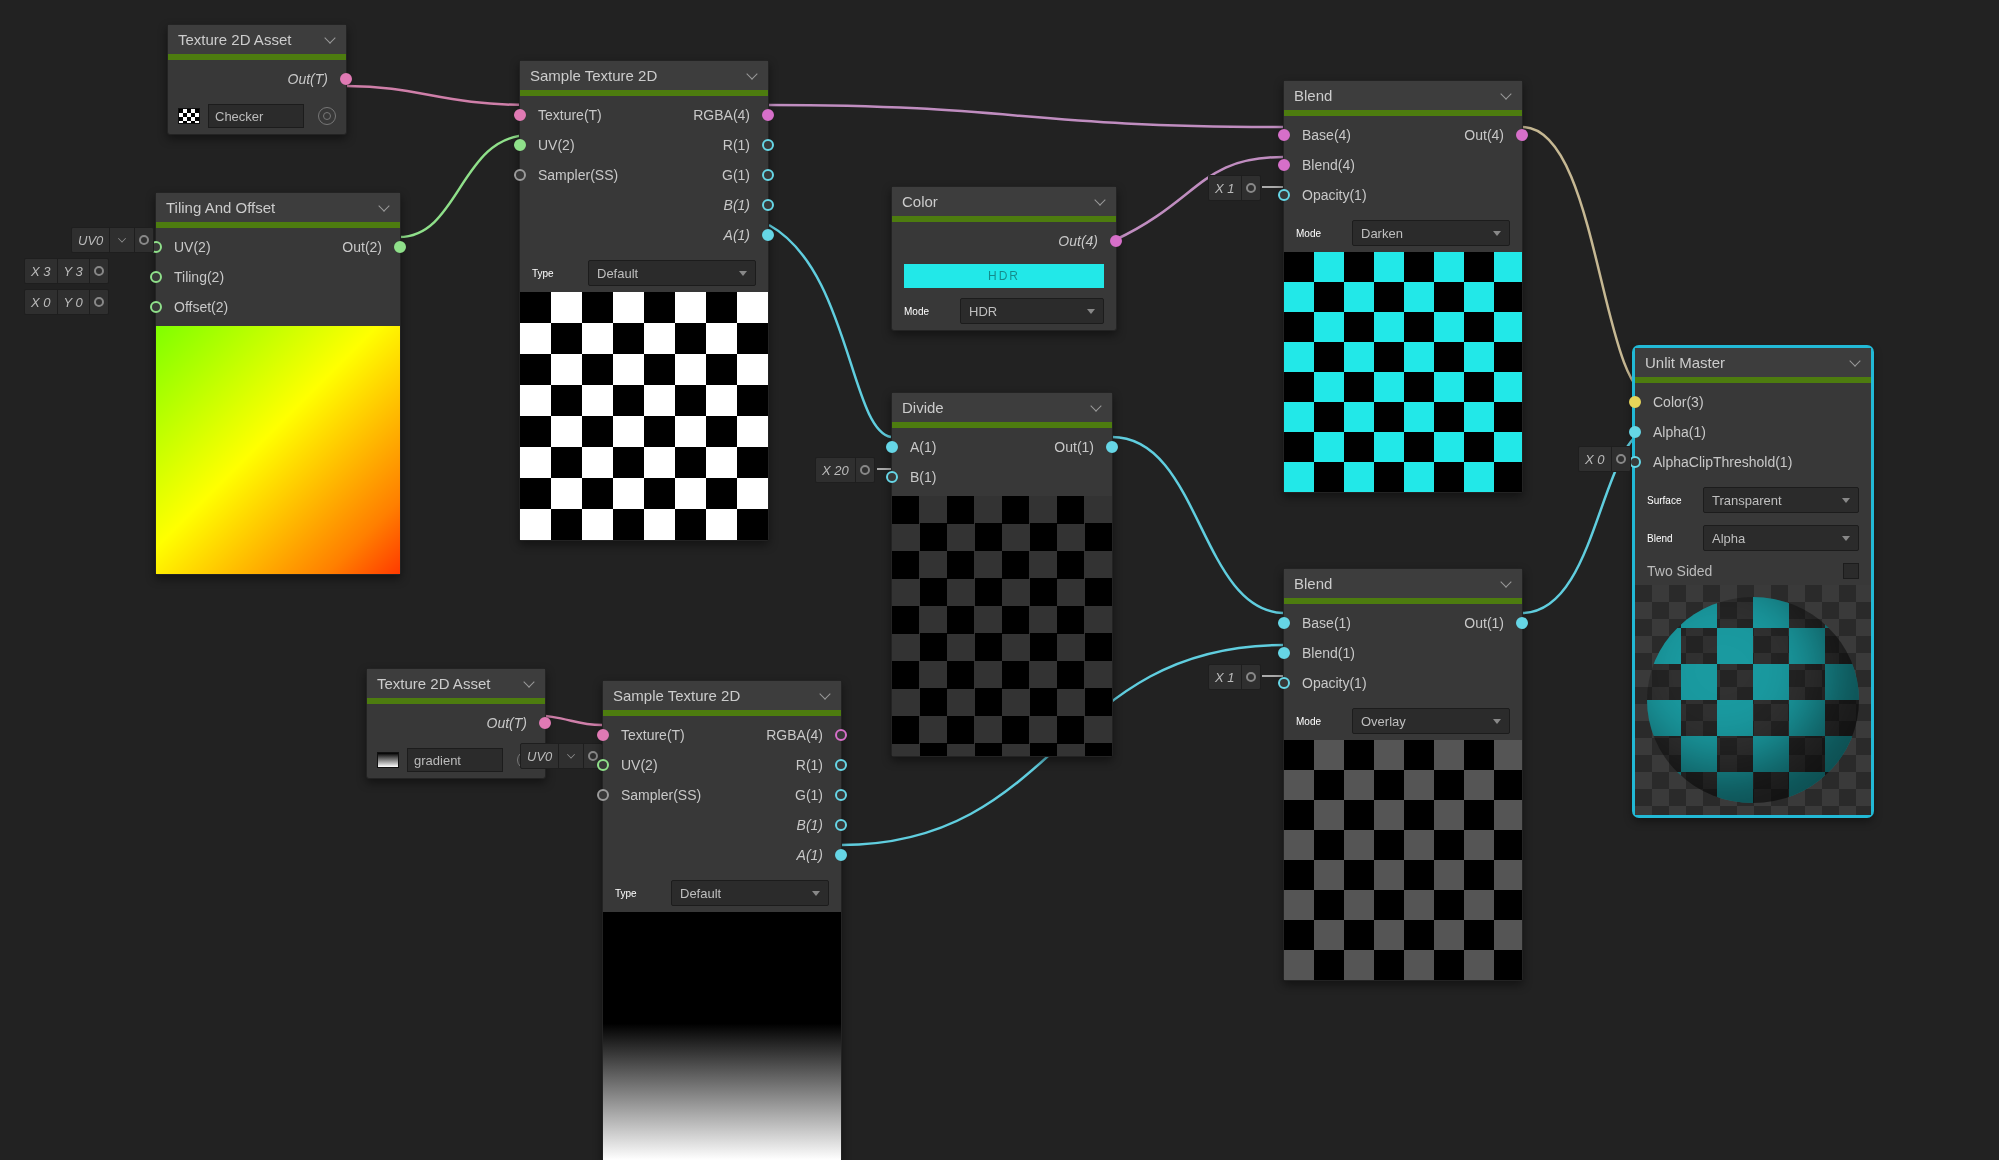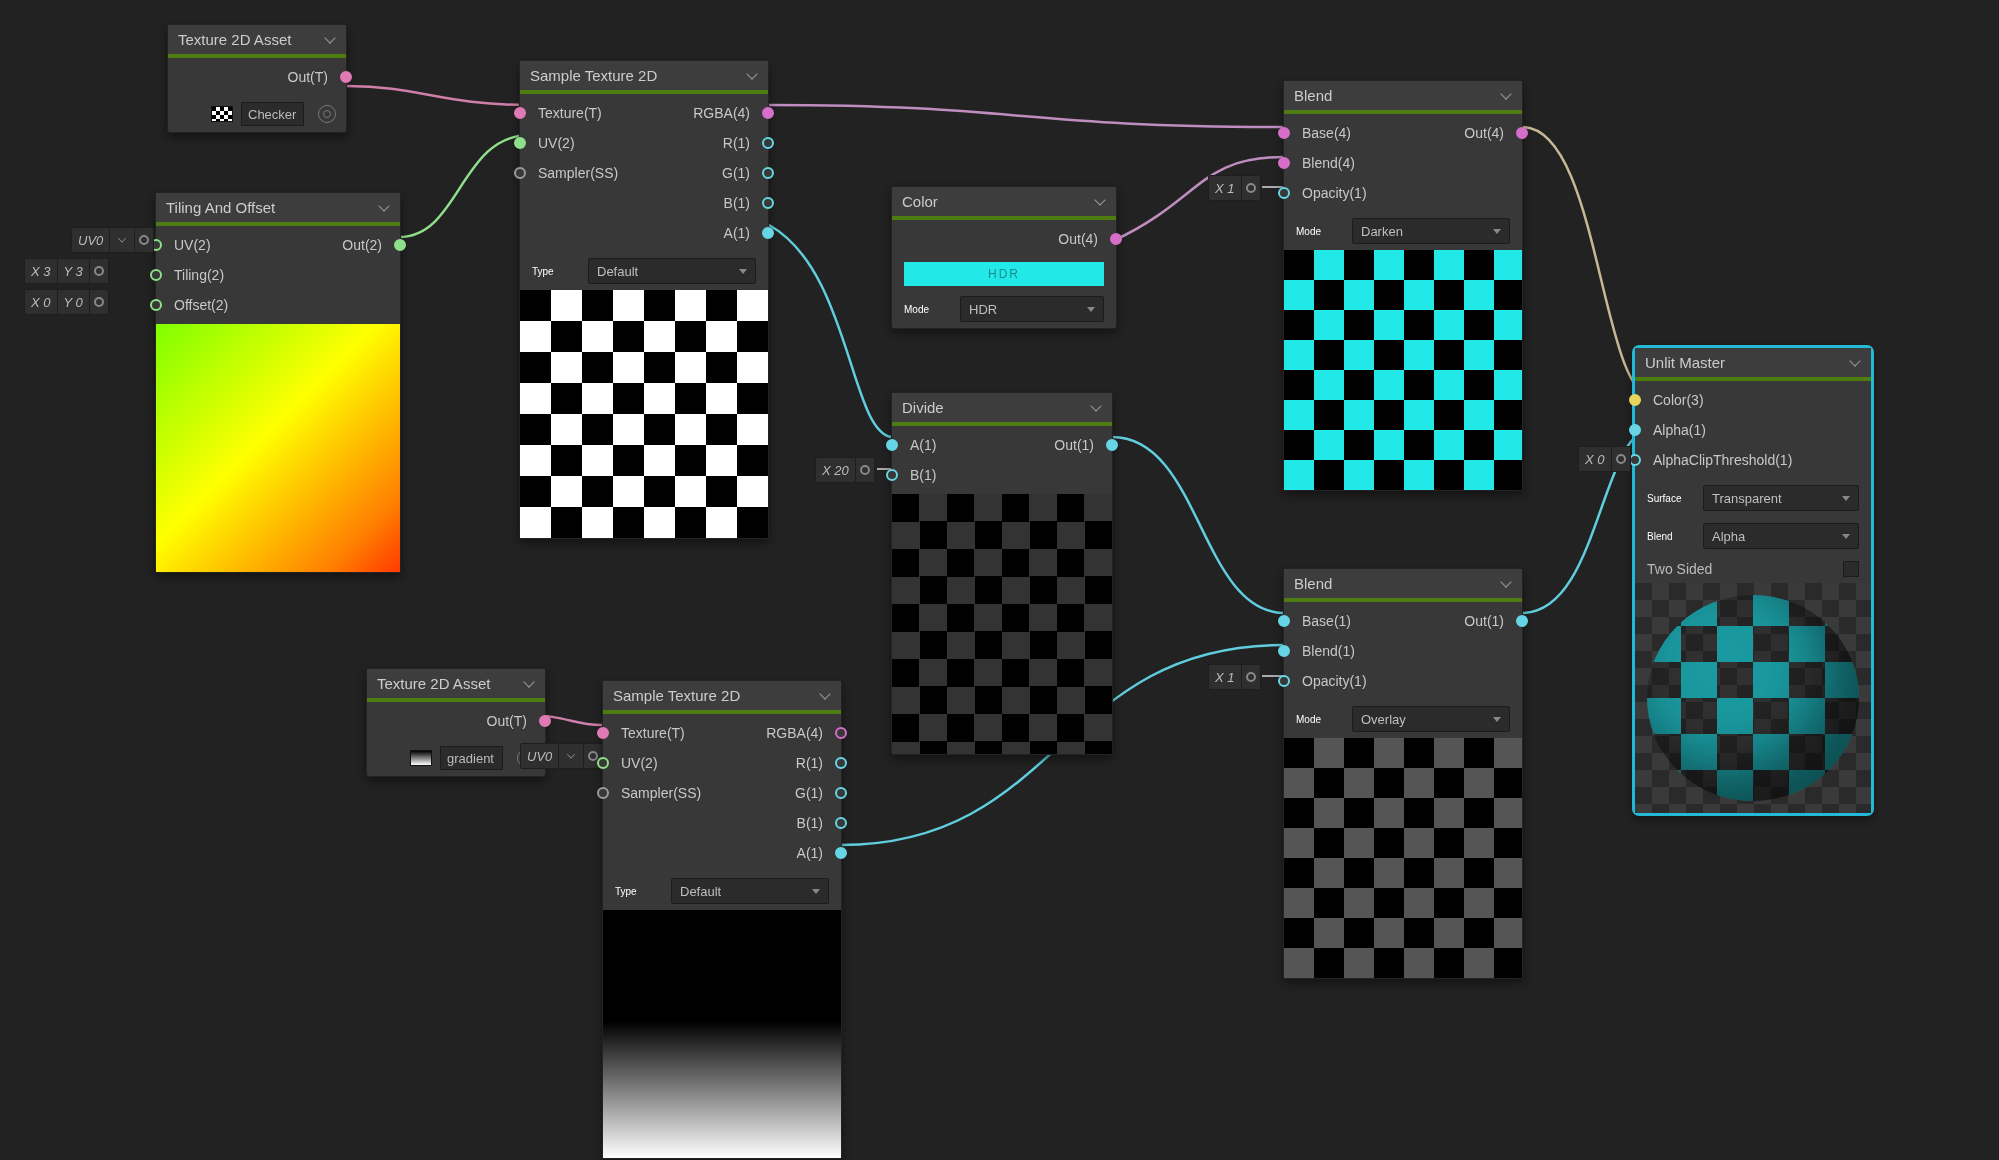--- a/index.html
+++ b/index.html
@@ -1,27 +1,27 @@
 <!DOCTYPE html>
 <html><head>
 <meta charset="utf-8">
 <style>
   *{box-sizing:border-box;margin:0;padding:0;font-family:-apple-system,BlinkMacSystemFont,"Segoe UI",Arial,sans-serif;}
   body{background:#222;color:#b8b8b8;font-size:14px;overflow:hidden;width:1999px;height:1160px;position:relative;}
   svg.edges{position:absolute;inset:0;width:1999px;height:1160px;pointer-events:none;}
   .node{position:absolute;background:#383838;border:1px solid #232323;border-radius:3px;box-shadow:0 4px 10px rgba(0,0,0,.45);}
   .node.master{border:2px solid #22b9d6;box-shadow:0 0 0 1px #22b9d6,0 4px 10px rgba(0,0,0,.45);border-radius:6px;}
-  .titlebar{background:#3d3d3d;padding:6px 10px;display:flex;justify-content:space-between;align-items:center;cursor:move;border-bottom:4px solid #4d7c0f;}
+  .titlebar{background:#3d3d3d;padding:6px 10px;display:flex;justify-content:space-between;align-items:center;cursor:move;border-bottom:6px solid #4d7c0f;}
   .titlebar .t{font-size:15px;color:#ccc;}
   .chev{width:12px;height:12px;position:relative;}
   .chev::before{content:"";position:absolute;width:7px;height:7px;border-right:1px solid #999;border-bottom:1px solid #999;transform:rotate(45deg);top:0;left:2px;}
   .rows{padding:4px 0;}
   .io-row{display:flex;align-items:center;height:30px;font-size:14px;color:#c8c8c8;position:relative;}
   .io-row.in{justify-content:flex-start;padding-left:18px;}
-  .io-row.out{justify-content:flex-end;padding-right:18px;}
+  .io-row.out{justify-content:flex-end;padding-right:18px;font-style:italic;}
   .io-row.both{justify-content:space-between;padding:0 18px;}
   .port{width:12px;height:12px;border-radius:50%;border:2px solid;background:#383838;position:absolute;top:50%;transform:translateY(-50%);}
   .port.in{left:-6px;}
   .port.out{right:-6px;}
   .port.open{background:#383838;}
   .port.fill{}
   
   .c-pink{border-color:#e07ab4;}.c-pink.fill{background:#e07ab4;}
   .c-green{border-color:#8fe08a;}.c-green.fill{background:#8fe08a;}
   .c-gray{border-color:#9b9b9b;}
@@ -31,21 +31,21 @@
   .drop{height:26px;background:#2b2b2b;border:1px solid #1c1c1c;border-radius:2px;display:flex;align-items:center;padding:0 8px;font-size:13px;color:#bfbfbf;position:relative;}
   .drop::after{content:"";position:absolute;right:8px;width:0;height:0;border-left:4px solid transparent;border-right:4px solid transparent;border-top:5px solid #888;}
   .inline-drop{display:flex;align-items:center;gap:8px;padding:6px 12px;}
   .inline-drop .lbl{font-size:10px;color:#ffffff;min-width:48px;}
   .inline-drop .drop{flex:1;}
   .preview{width:100%;background:#111;display:block;}
   .chip{background:#2f2f2f;border:1px solid #1e1e1e;border-radius:2px;color:#bbb;font-size:13px;display:flex;align-items:center;height:26px;position:absolute;font-style:italic;}
   .chip .cell{padding:0 6px;border-right:1px solid #1e1e1e;height:100%;display:flex;align-items:center;}
   .chip .cell:last-child{border-right:none;}
   .chip .conn{width:10px;height:10px;border-radius:50%;border:2px solid #888;margin:0 4px;}
-  .assetfield{display:flex;align-items:center;padding:6px 10px;gap:8px;margin-left:33px;}
+  .assetfield{display:flex;align-items:center;padding:6px 10px;gap:8px;}
   .swatch{width:22px;height:16px;border:1px solid #111;flex:none;}
   .assettext{flex:1;background:#2b2b2b;border:1px solid #1c1c1c;height:24px;display:flex;align-items:center;padding:0 6px;font-size:13px;color:#bbb;position:relative;}
   .pick{width:18px;height:18px;border-radius:50%;border:1px solid #777;margin-left:6px;position:relative;}
   .pick::before{content:"";position:absolute;inset:4px;border-radius:50%;border:1px solid #777;}
   .colorbar{height:24px;margin:4px 12px;background:#22e8e8;display:flex;align-items:center;justify-content:center;color:rgba(0,0,0,.4);font-size:12px;letter-spacing:2px;}
   .checkbox{width:16px;height:16px;background:#2b2b2b;border:1px solid #1c1c1c;}
   .field-row{display:flex;align-items:center;justify-content:space-between;padding:6px 12px;font-size:14px;color:#bbb;gap:12px;}
 </style>
 </head>
 <body>

